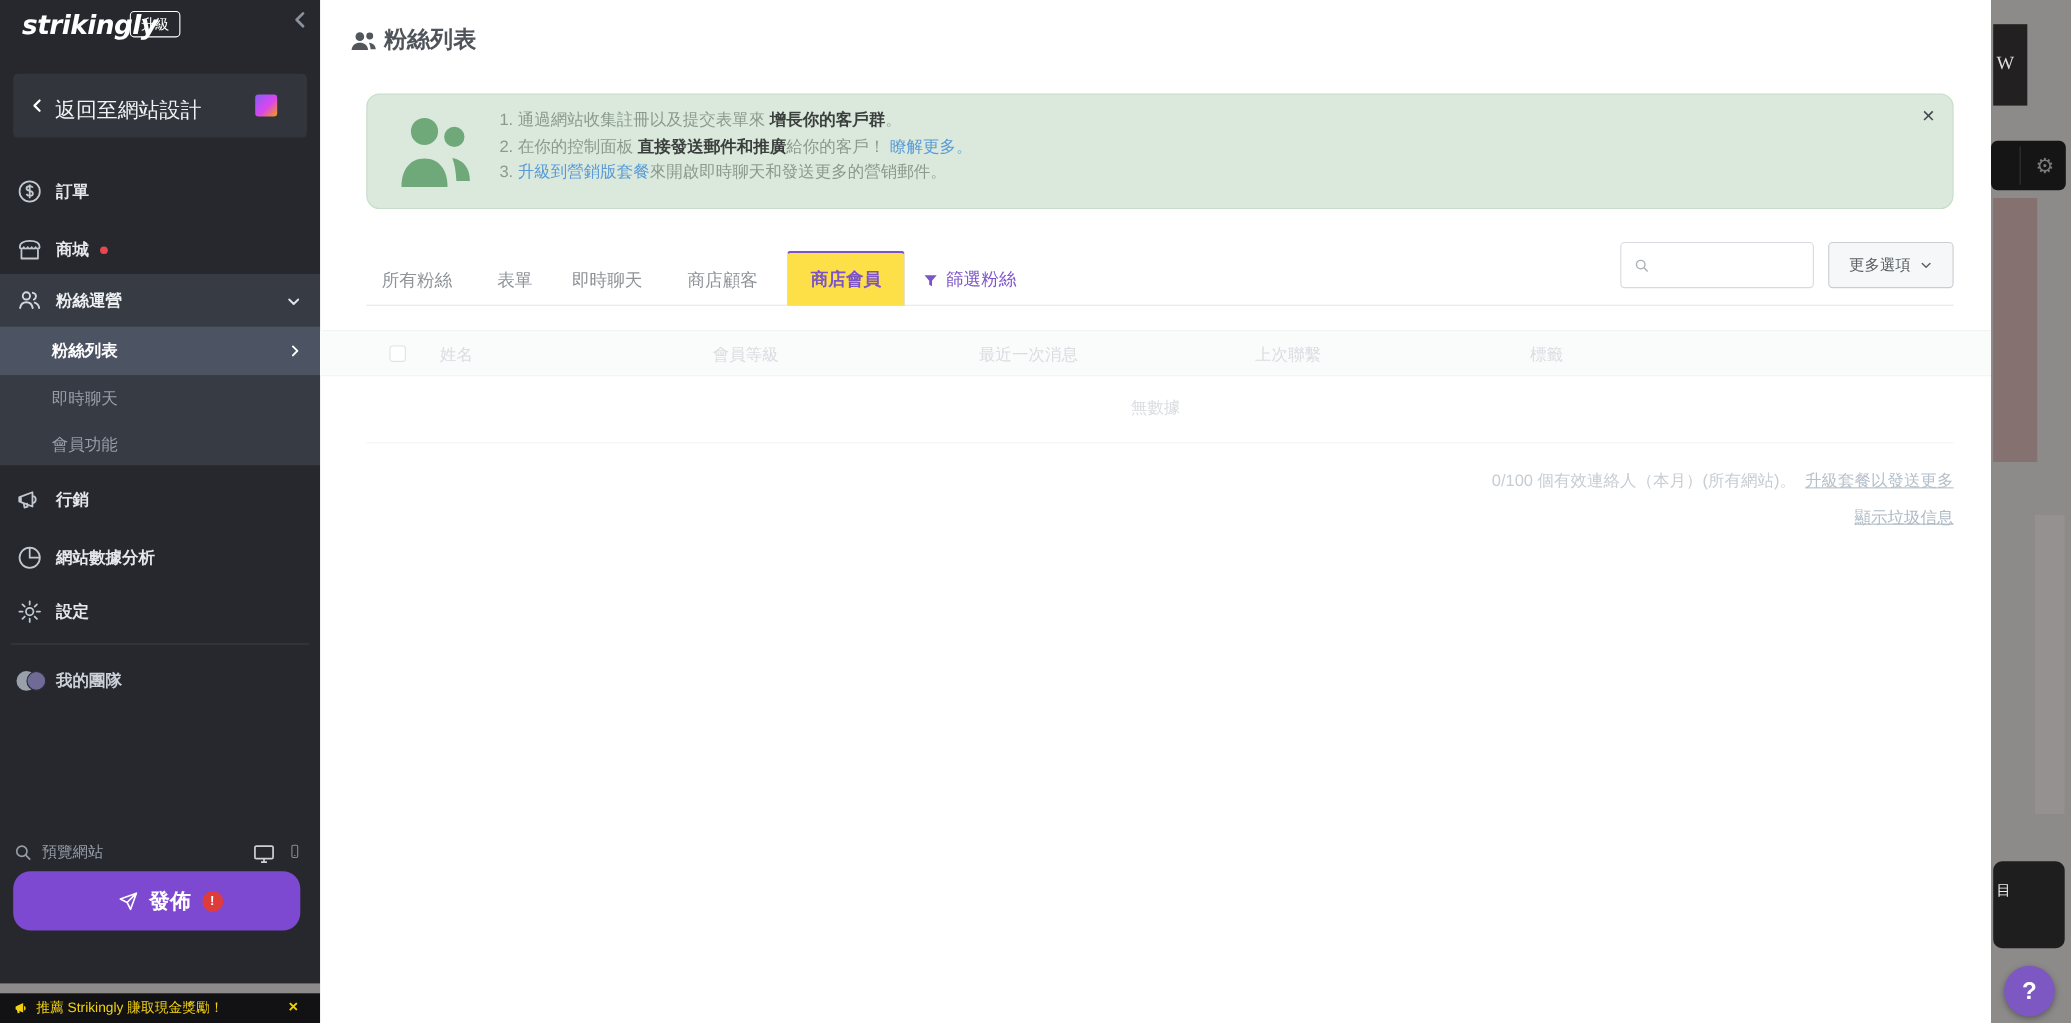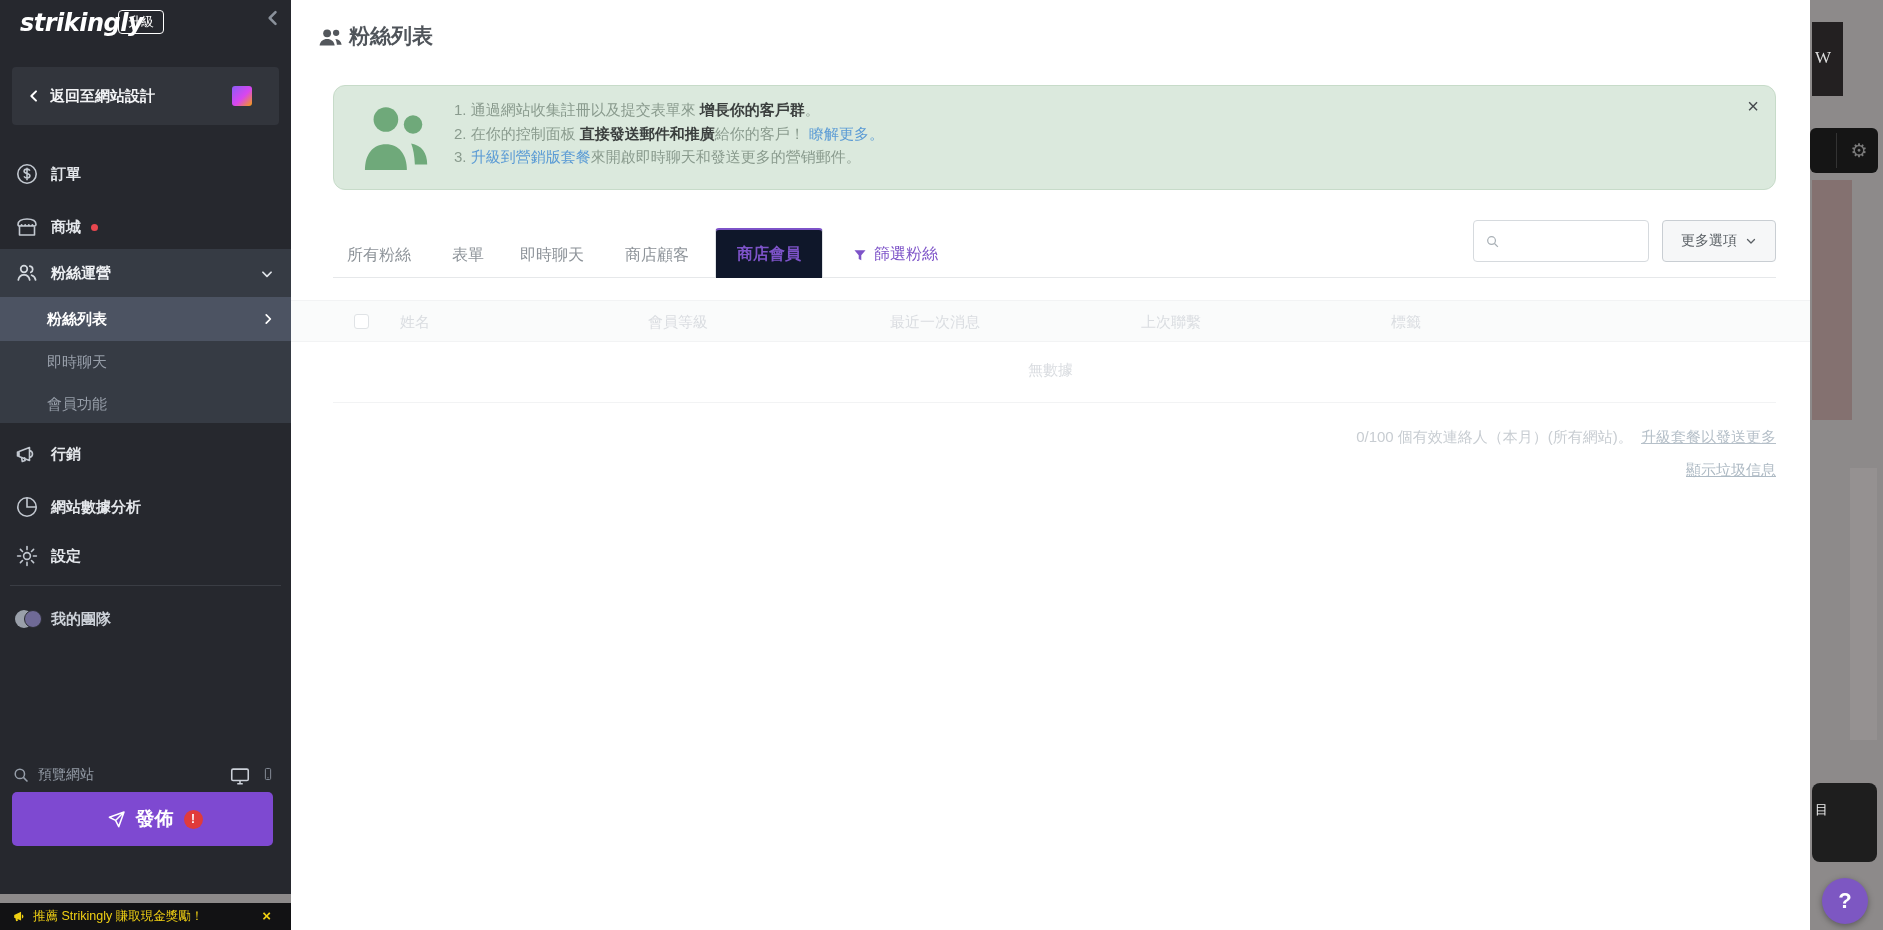--- a/index.html
+++ b/index.html
@@ -26,21 +26,21 @@
   
   .sidebar { position:absolute; left:0; top:0; width:291px; height:894px; background:#26282e; z-index:10; color:#dfe3e8; }
   .logo { position:absolute; left:20px; top:9px; font-family:"DejaVu Sans", sans-serif; font-style:italic; font-weight:bold;
     font-size:24px; color:#fff; letter-spacing:-.5px; }
   .upgrade-badge { position:absolute; left:118px; top:10px; border:1.5px solid #fff; border-radius:4px; padding:2px 9px;
     font-size:13px; color:#fff; cursor:pointer; }
   .collapse-btn { position:absolute; right:8px; top:8px; width:20px; height:20px; color:#8a919b; cursor:pointer; }
 
   .back-card { position:absolute; left:12px; top:67px; width:267px; height:58px; background:#32353c; border-radius:4px; cursor:pointer; }
   .back-card .chev { position:absolute; left:14px; top:21px; width:16px; height:16px; color:#fff; }
-  .back-card .lbl { position:absolute; left:38px; top:20px; font-size:15px; font-weight:bold; color:#f2f3f5; }
+  .back-card .lbl { position:absolute; left:38px; top:20px; font-size:19px; font-weight:normal; color:#f2f3f5; }
   .back-card .thumb { position:absolute; right:27px; top:19px; width:20px; height:20px; border-radius:3px;
     background:linear-gradient(135deg,#8b5cf6 0%,#d946ef 55%,#f59e0b 100%); }
 
   .nav-row { position:absolute; left:0; width:100%; height:44px; display:flex; align-items:center; padding-left:15px; cursor:pointer; }
   .nav-row .ic { width:24px; height:24px; margin-right:12px; color:#c2c8d0; flex:none; display:flex; align-items:center; justify-content:center; }
   .nav-row .lbl { font-size:15px; font-weight:600; color:#e4e7eb; }
   .red-dot { width:7px; height:7px; border-radius:50%; background:#e8474f; margin-left:10px; }
 
   .nav-group { position:absolute; left:0; top:249px; width:100%; height:174px; background:#363b44; }
   .group-head { position:absolute; top:0; width:100%; height:48px; display:flex; align-items:center; padding-left:15px; cursor:pointer; }
@@ -58,21 +58,21 @@
   .team-avatars .a1,.team-avatars .a2 { position:absolute; top:1px; width:18px; height:18px; border-radius:50%; }
   .team-avatars .a1 { left:0; background:#9aa0aa; }
   .team-avatars .a2 { left:9px; background:#6f6a96; border:1px solid #2c2e34; }
 
   .preview-row { position:absolute; left:0; top:753px; width:100%; height:44px; display:flex; align-items:center; padding-left:12px; cursor:pointer; }
   .preview-row .ic { width:18px; height:18px; color:#969ea9; margin-right:8px; }
   .preview-row .lbl { font-size:14px; color:#969ea9; }
   .dev-monitor { position:absolute; right:40px; top:12px; width:22px; height:20px; color:#ccd1d9; cursor:pointer; }
   .dev-phone { position:absolute; right:16px; top:14px; width:14px; height:17px; color:#868d98; cursor:pointer; }
 
-  .publish-btn { position:absolute; left:12px; top:792px; width:261px; height:54px; border:none; border-radius:5px; background:#7e49d1;
+  .publish-btn { position:absolute; left:12px; top:792px; width:261px; height:54px; border:none; border-radius:16px; background:#7e49d1;
     display:flex; align-items:center; justify-content:center; gap:10px; cursor:pointer;padding-left:24px; }
   .publish-btn .lbl { color:#fff; font-size:19px; font-weight:bold; }
   .publish-btn .rocket { width:19px; height:19px; color:#fff; }
   .publish-badge { width:19px; height:19px; border-radius:50%; background:#e03b3b; color:#fff; font-size:12px; font-weight:bold;
     display:flex; align-items:center; justify-content:center; }
 
   .side-footer { position:absolute; left:0; top:864px; width:100%; height:39px; border-top:1px solid #3a3d44; }
   .foot-item { position:absolute; top:11px; font-size:14px; color:#959ca6; cursor:pointer; display:flex; align-items:center; gap:5px; }
   .foot-item .ic { width:13px; height:13px; color:#959ca6; }
   .f-exit { left:14px; } .f-tour { left:110px; } .f-lang { left:184px; }
@@ -92,24 +92,24 @@
     border:1px solid #c7dbc9; border-radius:12px; }
   .green-banner .big-icon { position:absolute; left:26px; top:15px; width:74px; height:78px; color:#6fa97a; }
   .green-banner .txt { position:absolute; left:120px; top:12px; font-size:15px; line-height:23.5px; color:#8a9b8e; }
   .green-banner b { color:#3b3f3e; }
   .green-banner a { color:#5b9bd5; text-decoration:none; cursor:pointer; }
   .green-banner .close { position:absolute; right:16px; top:10px; font-size:20px; color:#45494d; cursor:pointer; line-height:1; }
 
   .tab-line { position:absolute; left:42px; top:277px; width:1443px; height:1px; background:#e6e8ea; }
   .tab { position:absolute; top:245px; font-size:16px; color:#8d9399; cursor:pointer; z-index:1; }
   .t0 { left:56px; } .t1 { left:161px; } .t2 { left:229px; } .t3 { left:334px; }
-  .tab-active { position:absolute; left:424px; top:228px; width:108px; height:50px; background:#0f172a;
+  .tab-active { position:absolute; left:424px; top:228px; width:108px; height:50px; background:#fde047;
     border:1px solid #dfe2e5; border-bottom:none; border-top:2px solid #7d53c8; border-radius:4px 4px 0 0;
     display:flex; align-items:center; justify-content:center; font-size:16px; font-weight:bold; color:#7d53c8; cursor:pointer; z-index:2; }
-  .filter-link { position:absolute; left:562px; top:244px; display:flex; align-items:center; gap:7px; color:#7d53c8;
+  .filter-link { position:absolute; left:548px; top:244px; display:flex; align-items:center; gap:7px; color:#7d53c8;
     font-size:16px; cursor:pointer; }
   .filter-link .ic { width:14px; height:14px; }
 
   .search-box { position:absolute; left:1182px; top:220px; width:176px; height:42px; border:1px solid #d6dade; border-radius:4px; background:#fff; }
   .search-box .ic { position:absolute; left:11px; top:13px; width:15px; height:15px; color:#a9b0b6; }
   .search-box input { position:absolute; left:34px; top:1px; width:138px; height:38px; border:none; outline:none; font-size:14px;
     font-family:"Liberation Sans", sans-serif; color:#555; background:transparent; }
   .more-btn { position:absolute; left:1371px; top:220px; width:114px; height:42px; background:#f6f7f8; border:1px solid #c9ced3;
     border-radius:4px; display:flex; align-items:center; justify-content:center; gap:8px; font-size:14px; color:#5a6065; cursor:pointer; }
   .more-btn .ic { width:12px; height:12px; color:#5a6065; }

